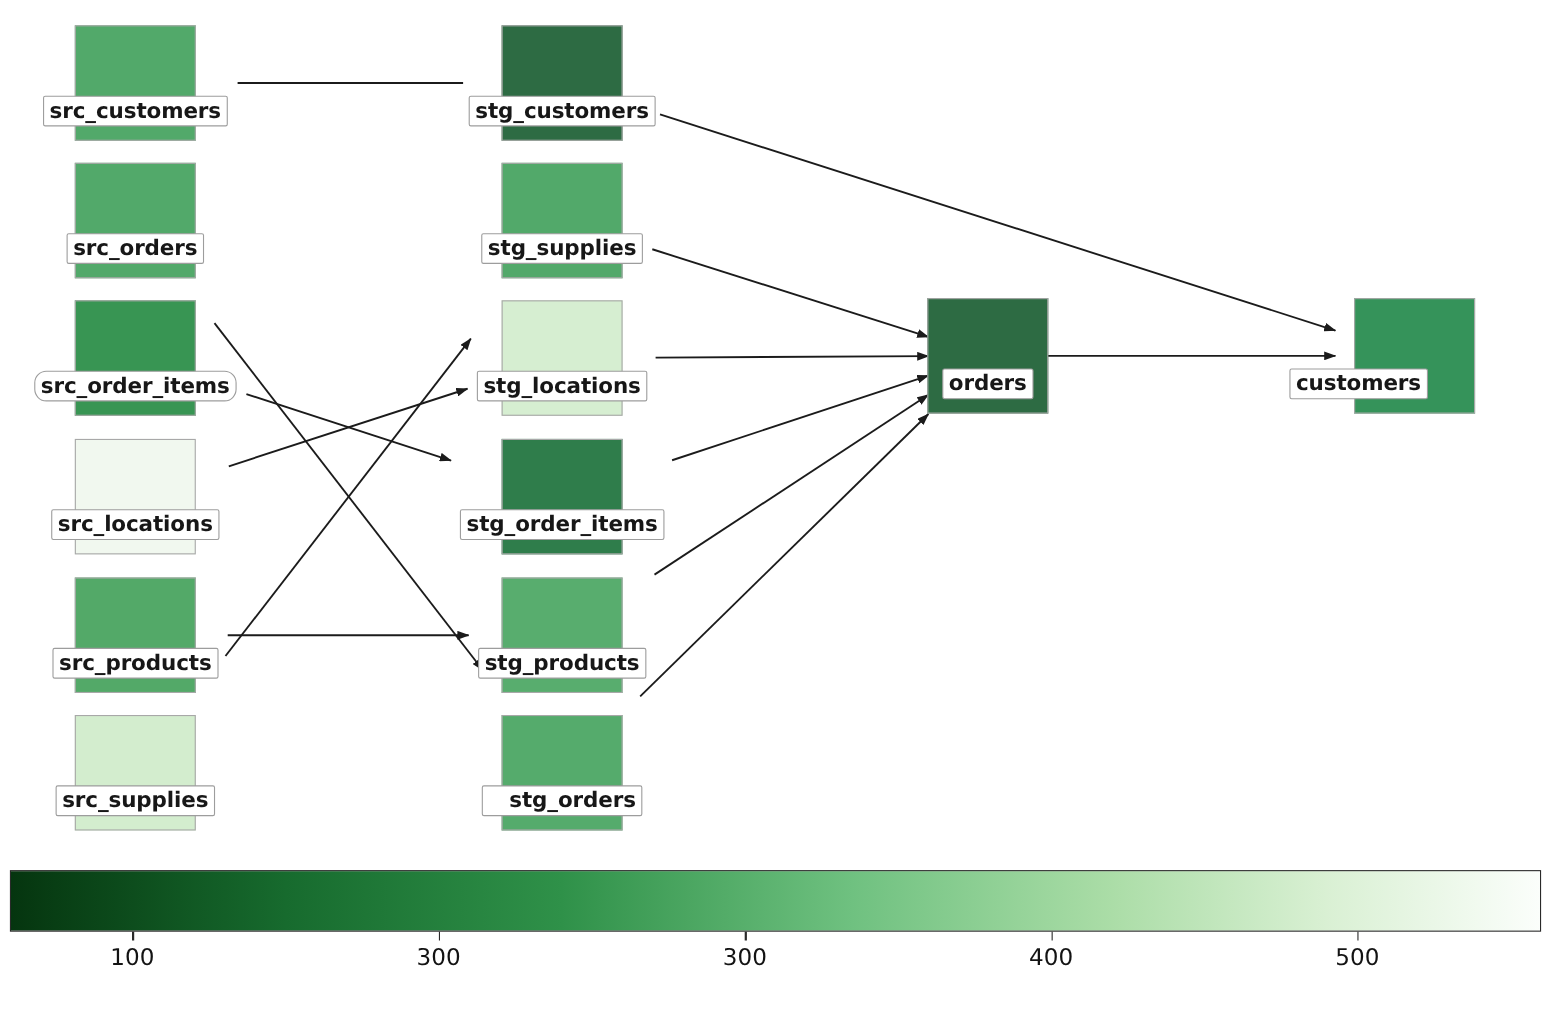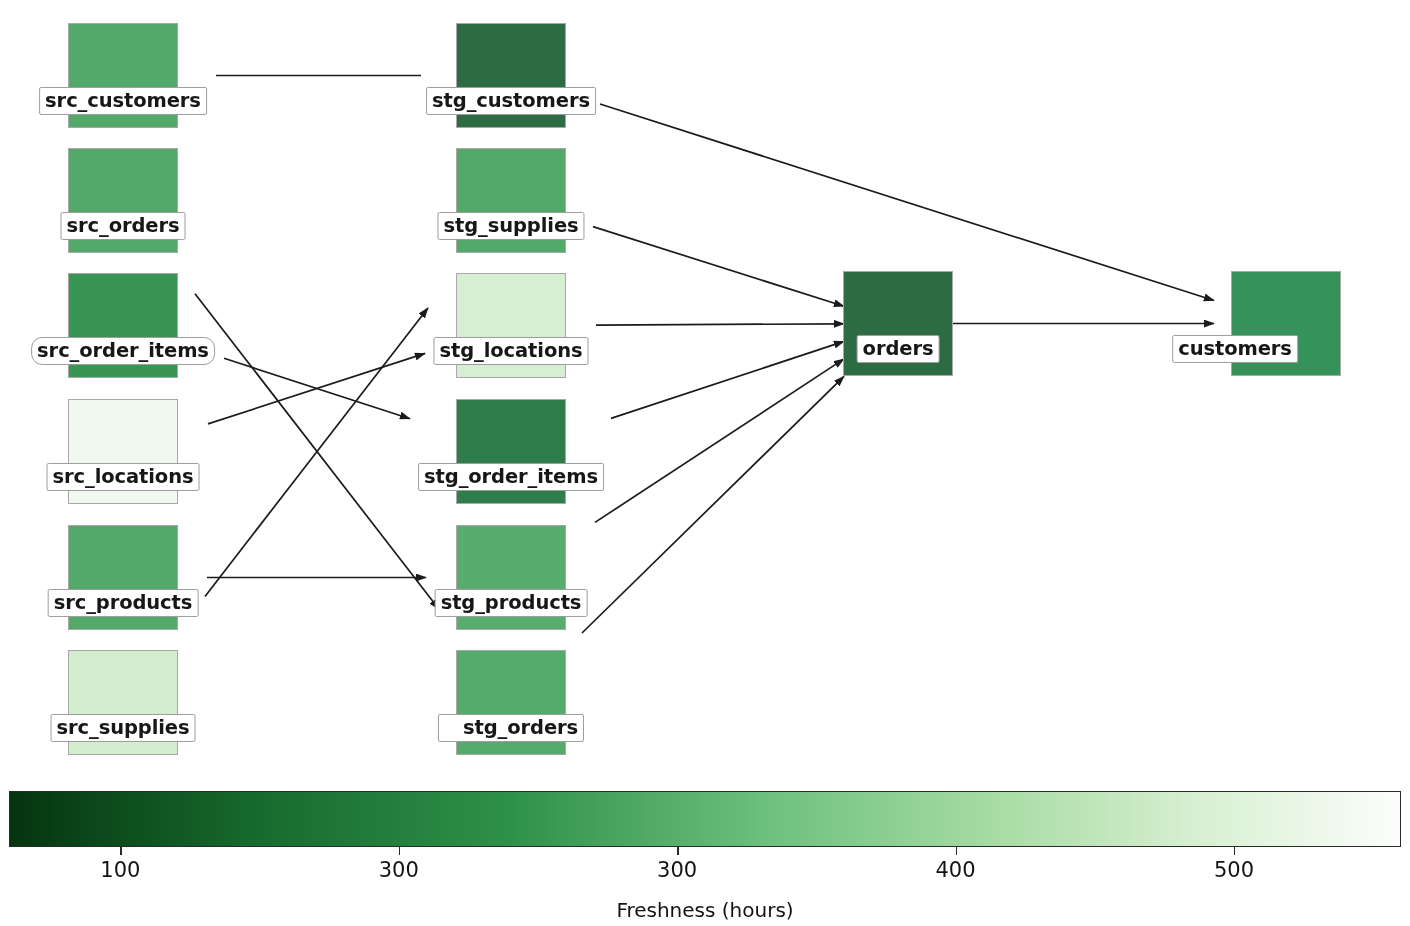--- a/index.html
+++ b/index.html
@@ -175,16 +175,15 @@
         <div class="cb-ticklabel" style="left: 8%;">100</div>
         <div class="cb-tick" style="left: 28%;"></div>
         <div class="cb-ticklabel" style="left: 28%;">300</div>
         <div class="cb-tick" style="left: 48%;"></div>
         <div class="cb-ticklabel" style="left: 48%;">300</div>
         <div class="cb-tick" style="left: 68%;"></div>
         <div class="cb-ticklabel" style="left: 68%;">400</div>
         <div class="cb-tick" style="left: 88%;"></div>
         <div class="cb-ticklabel" style="left: 88%;">500</div>
       </div>
-    <div id="colorbar-title">Freshness (hours)</div>
   </div>
 
 </div>
 
 </body></html>

